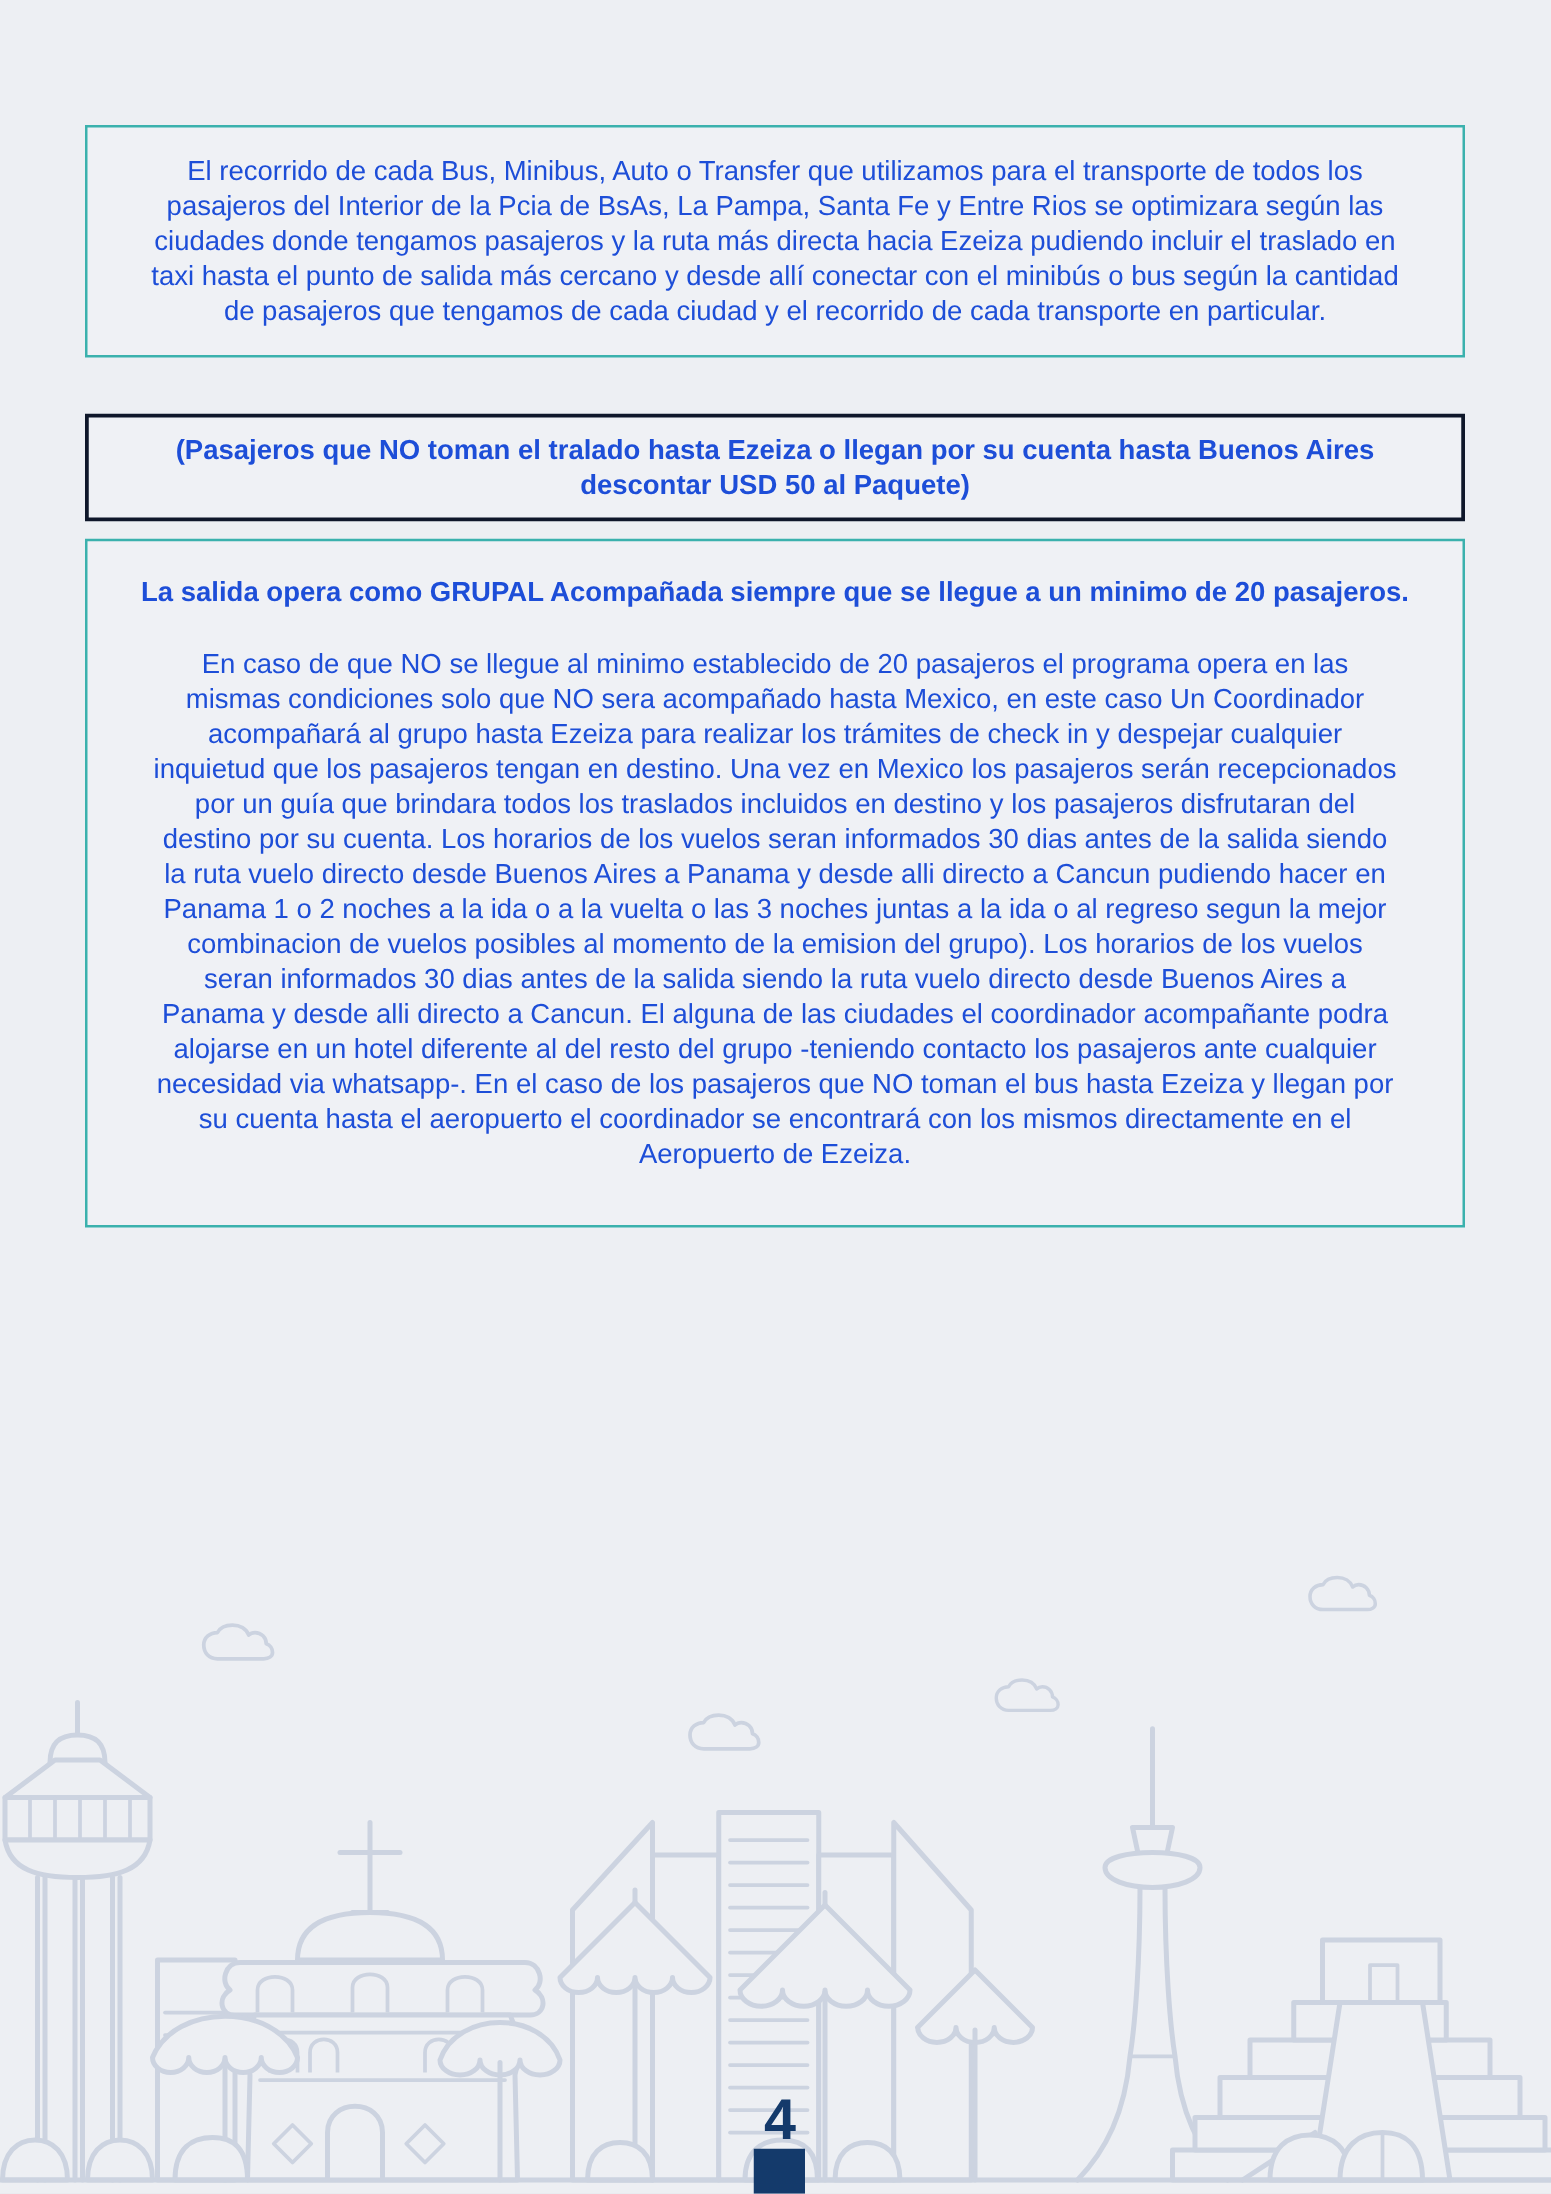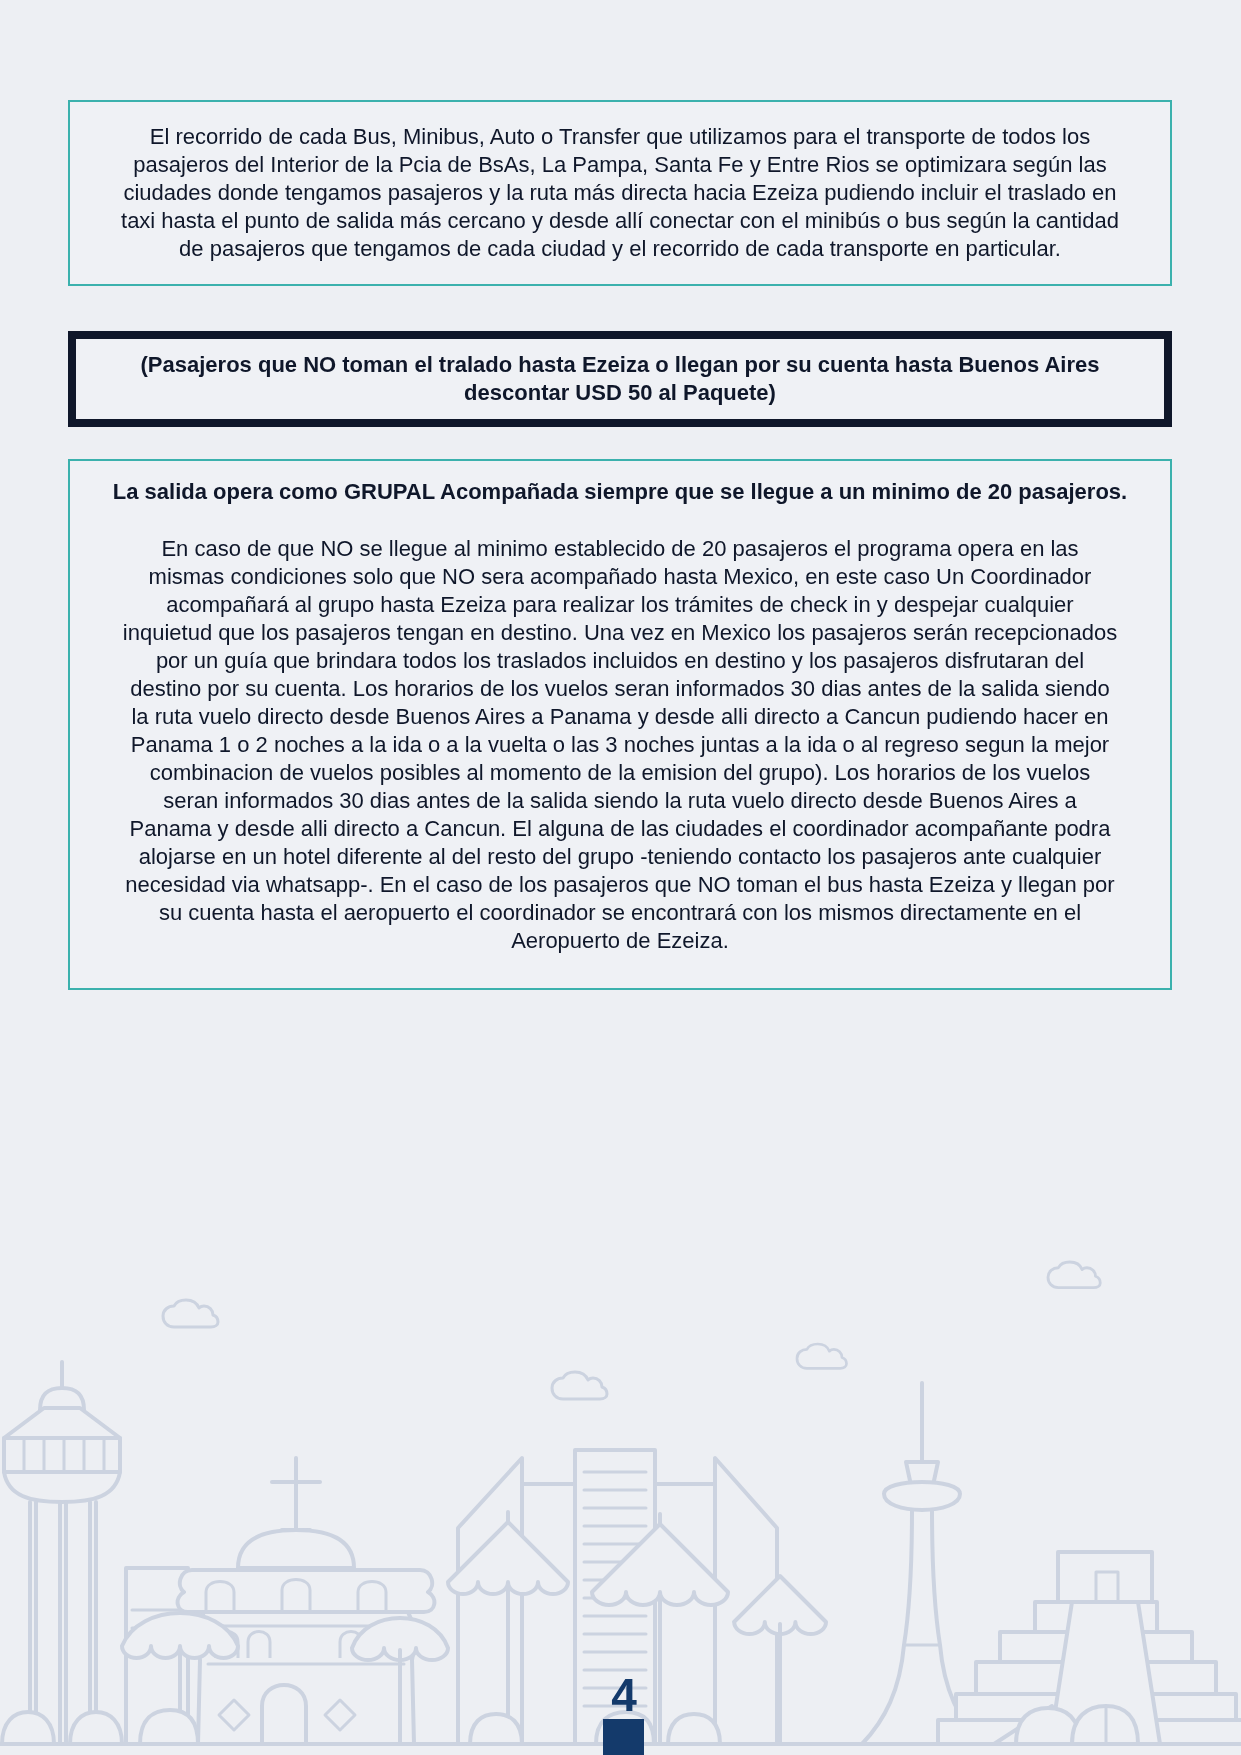--- a/index.html
+++ b/index.html
@@ -4,29 +4,29 @@
 <style>
   html,body{margin:0;padding:0;}
   body{background:#d8dadf;font-family:"Liberation Sans","DejaVu Sans",sans-serif;}
   #page{
     position:relative;width:1241px;height:1755px;margin:0 auto;
     background:#edeff3;overflow:hidden;
   }
   .note-box{
     position:absolute;left:68px;width:1104px;box-sizing:border-box;
     border:2px solid #3bb1ad;background:#eff1f5;
-    color:#0f172a;text-align:center;
+    color:#1d4ed8;text-align:center;
     font-size:22px;line-height:28px;
   }
   #box-transport{top:100px;padding:21px 36px;}
   #box-discount{
-    top:331px;border:8px solid #0f172a;padding:12px 32px;
+    top:331px;border:3px solid #0f172a;padding:12px 32px;
     font-weight:bold;
   }
-  #box-group{top:459px;padding:17px 36px;line-height:28px;}
+  #box-group{top:431px;padding:27px 36px;line-height:28px;}
   #box-group .group-heading{font-weight:bold;margin:0 0 29px 0;}
   #box-group .group-body{margin:16px;}
   #skyline{position:absolute;left:0;bottom:0;width:1241px;height:615px;display:block;}
   .ln{fill:none;stroke:#ccd3e0;stroke-width:4;stroke-linejoin:round;stroke-linecap:round;}
   .lt{fill:none;stroke:#ccd3e0;stroke-width:3;stroke-linejoin:round;stroke-linecap:round;}
   .f{fill:#edeff3;stroke:#ccd3e0;stroke-width:4;stroke-linejoin:round;}
   .f3{fill:#edeff3;stroke:#ccd3e0;stroke-width:3;stroke-linejoin:round;}
   #page-number{
     position:absolute;left:584px;top:1672px;width:80px;
     text-align:center;font-size:46px;font-weight:bold;color:#143a6b;

